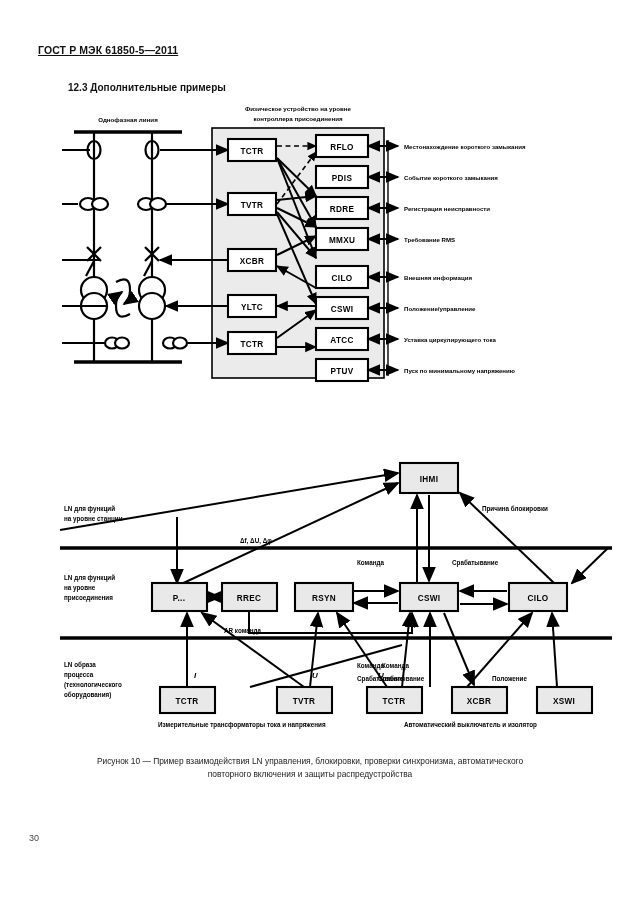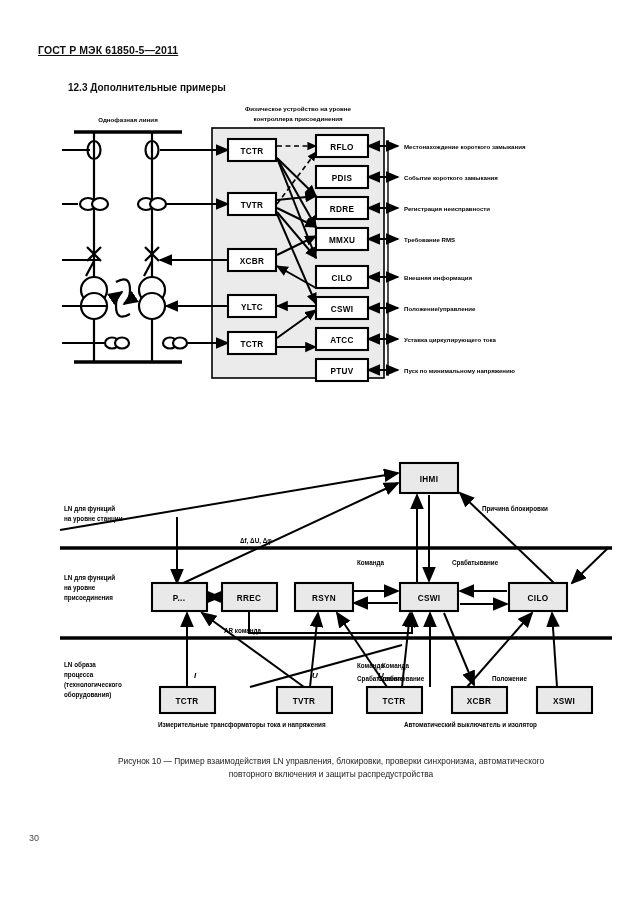--- a/index.html
+++ b/index.html
@@ -23,21 +23,21 @@
 
   
   .canvas{position:absolute;}
   .canvas svg{display:block;overflow:visible;}
 
   
   .caption{
     position:absolute;text-align:center;font-size:8.4px;line-height:12.6px;color:#222;
   }
   .cap9{left:40px;top:400px;width:550px;}
-  .cap10{left:46px;top:755px;width:570px;}
+  .cap10{left:25px;top:755px;width:570px;}
 
   .pagenum{position:absolute;left:29px;top:833px;font-size:9px;color:#444;}
 
   
   text{font-family:"Liberation Sans","DejaVu Sans",sans-serif;fill:#000;}
   .lbl-box{font-size:8.2px;font-weight:bold;letter-spacing:.3px;}
   .lbl-side{font-size:6.1px;font-weight:bold;}
   .lbl-head{font-size:6.2px;font-weight:bold;}
   .lbl-ital{font-size:8px;font-style:italic;font-weight:bold;}
   .lbl-grp{font-size:6.3px;font-weight:bold;}

